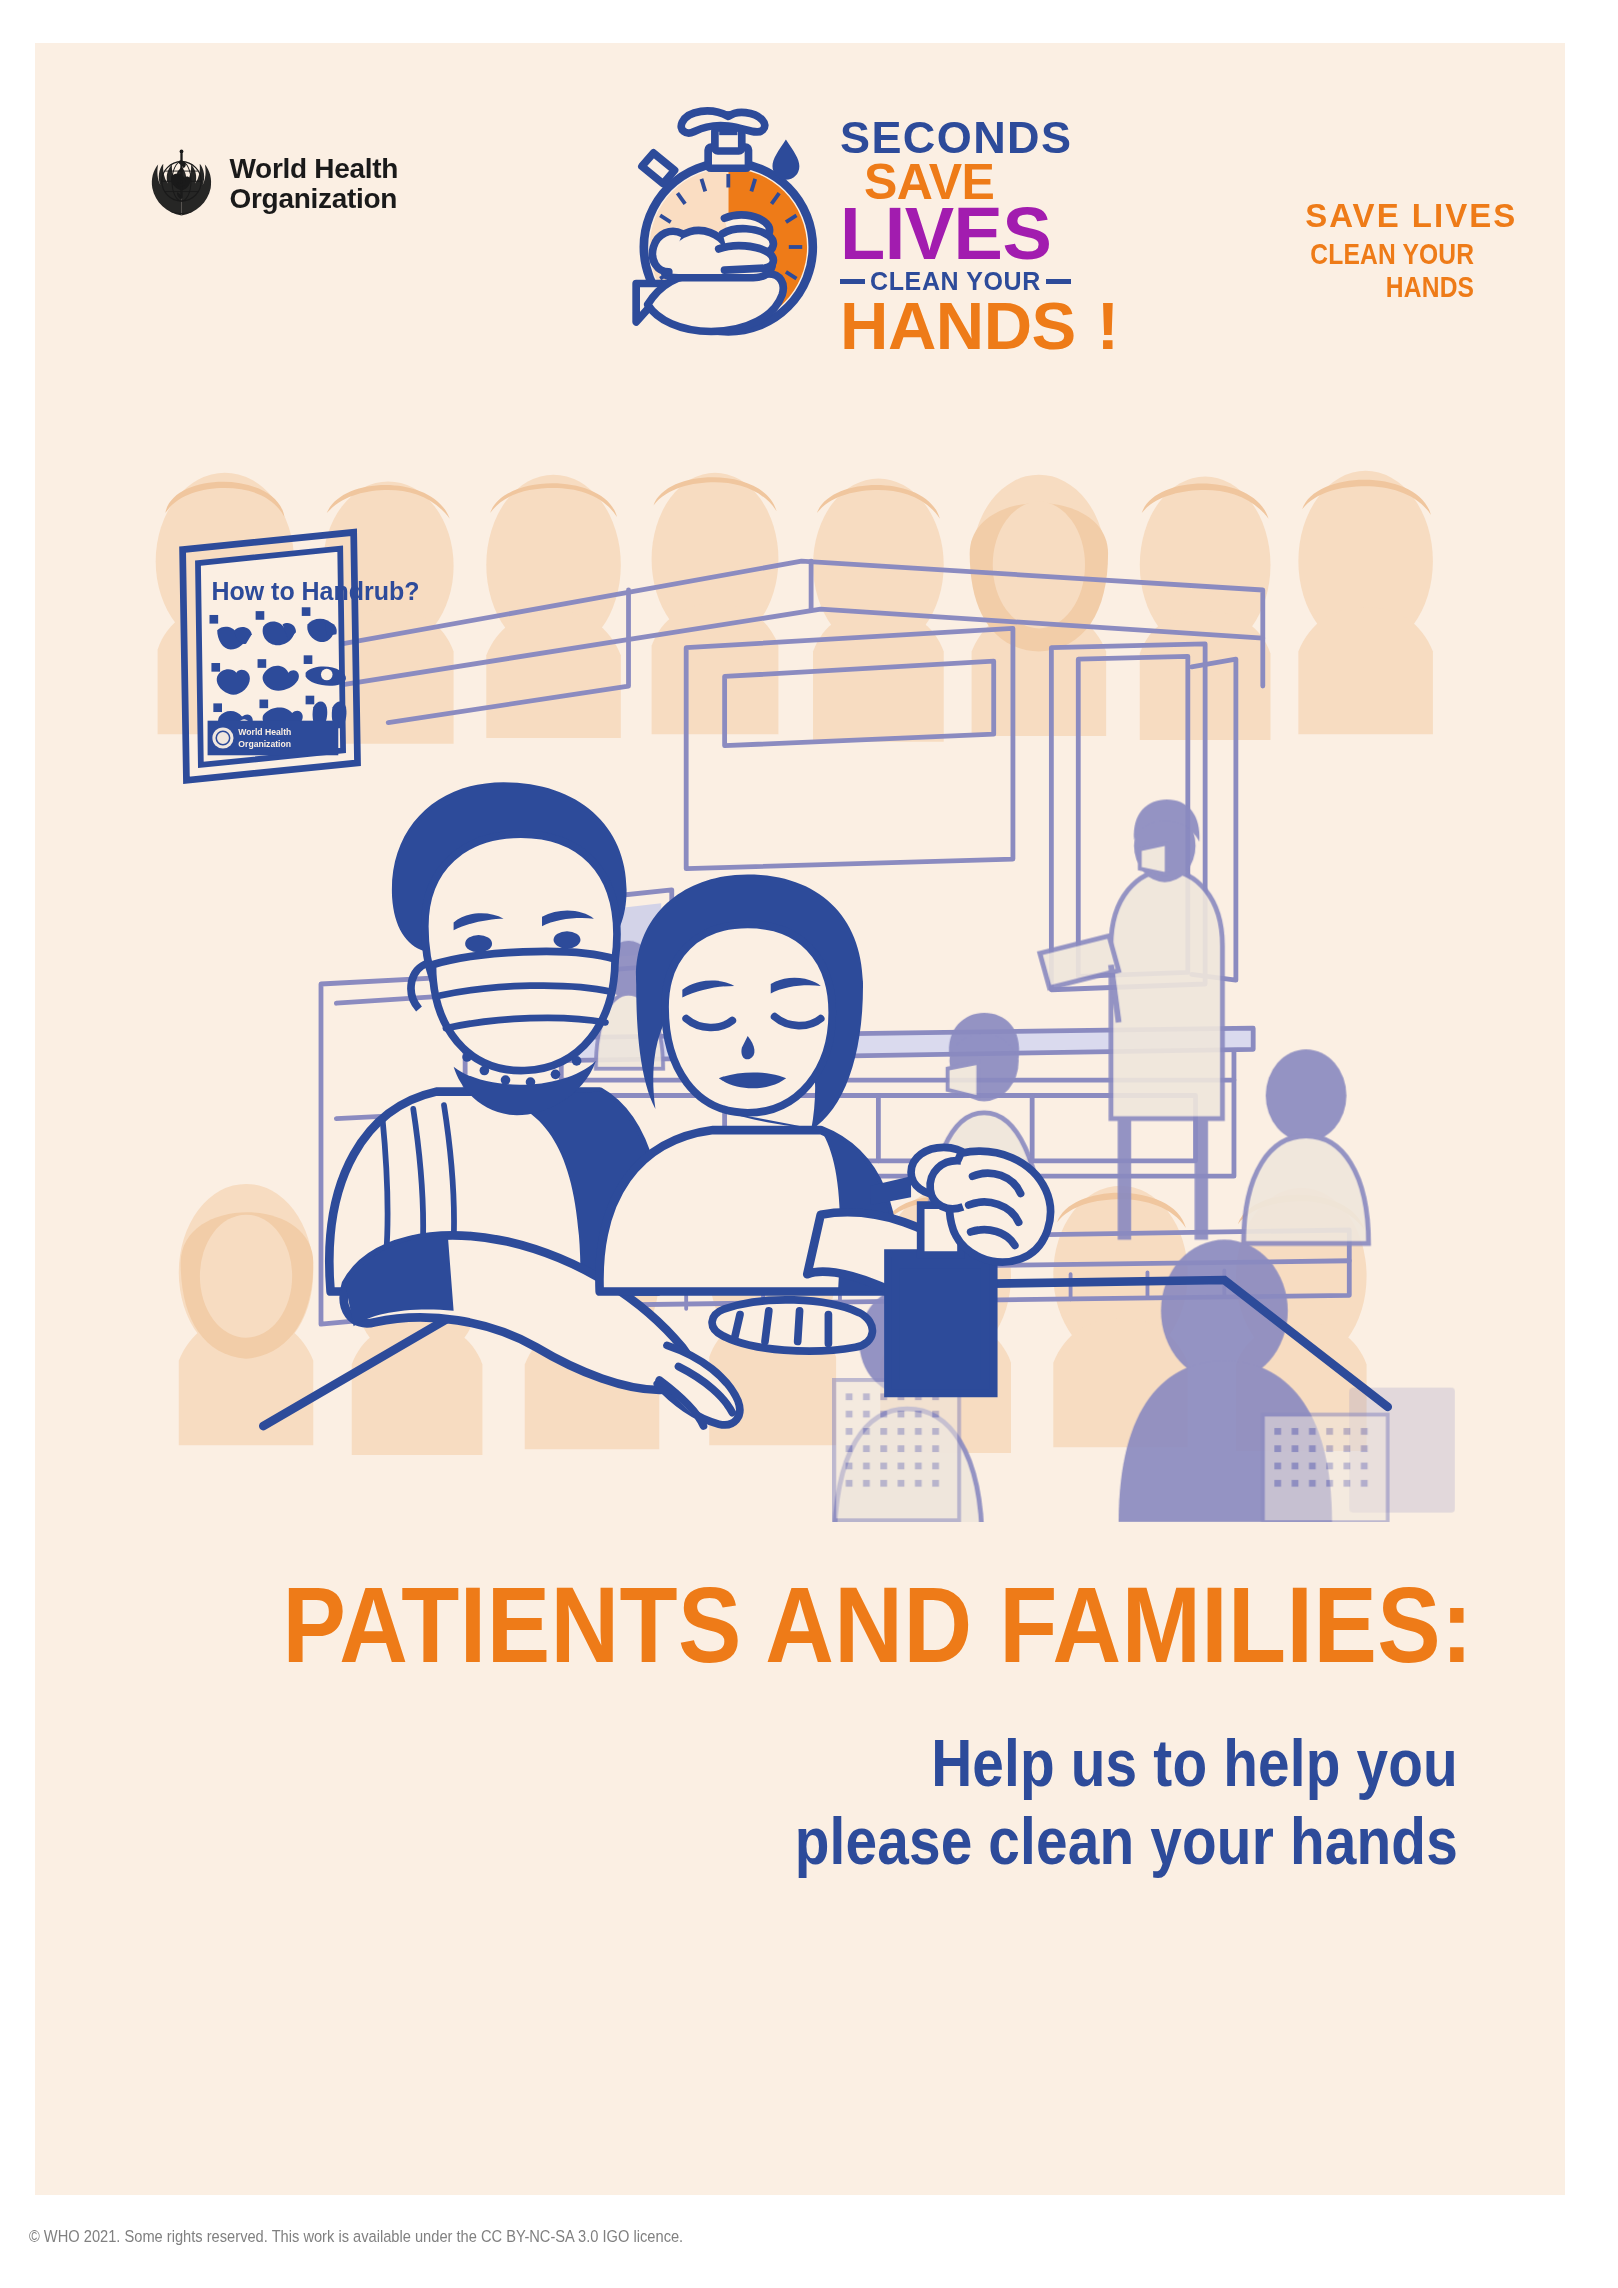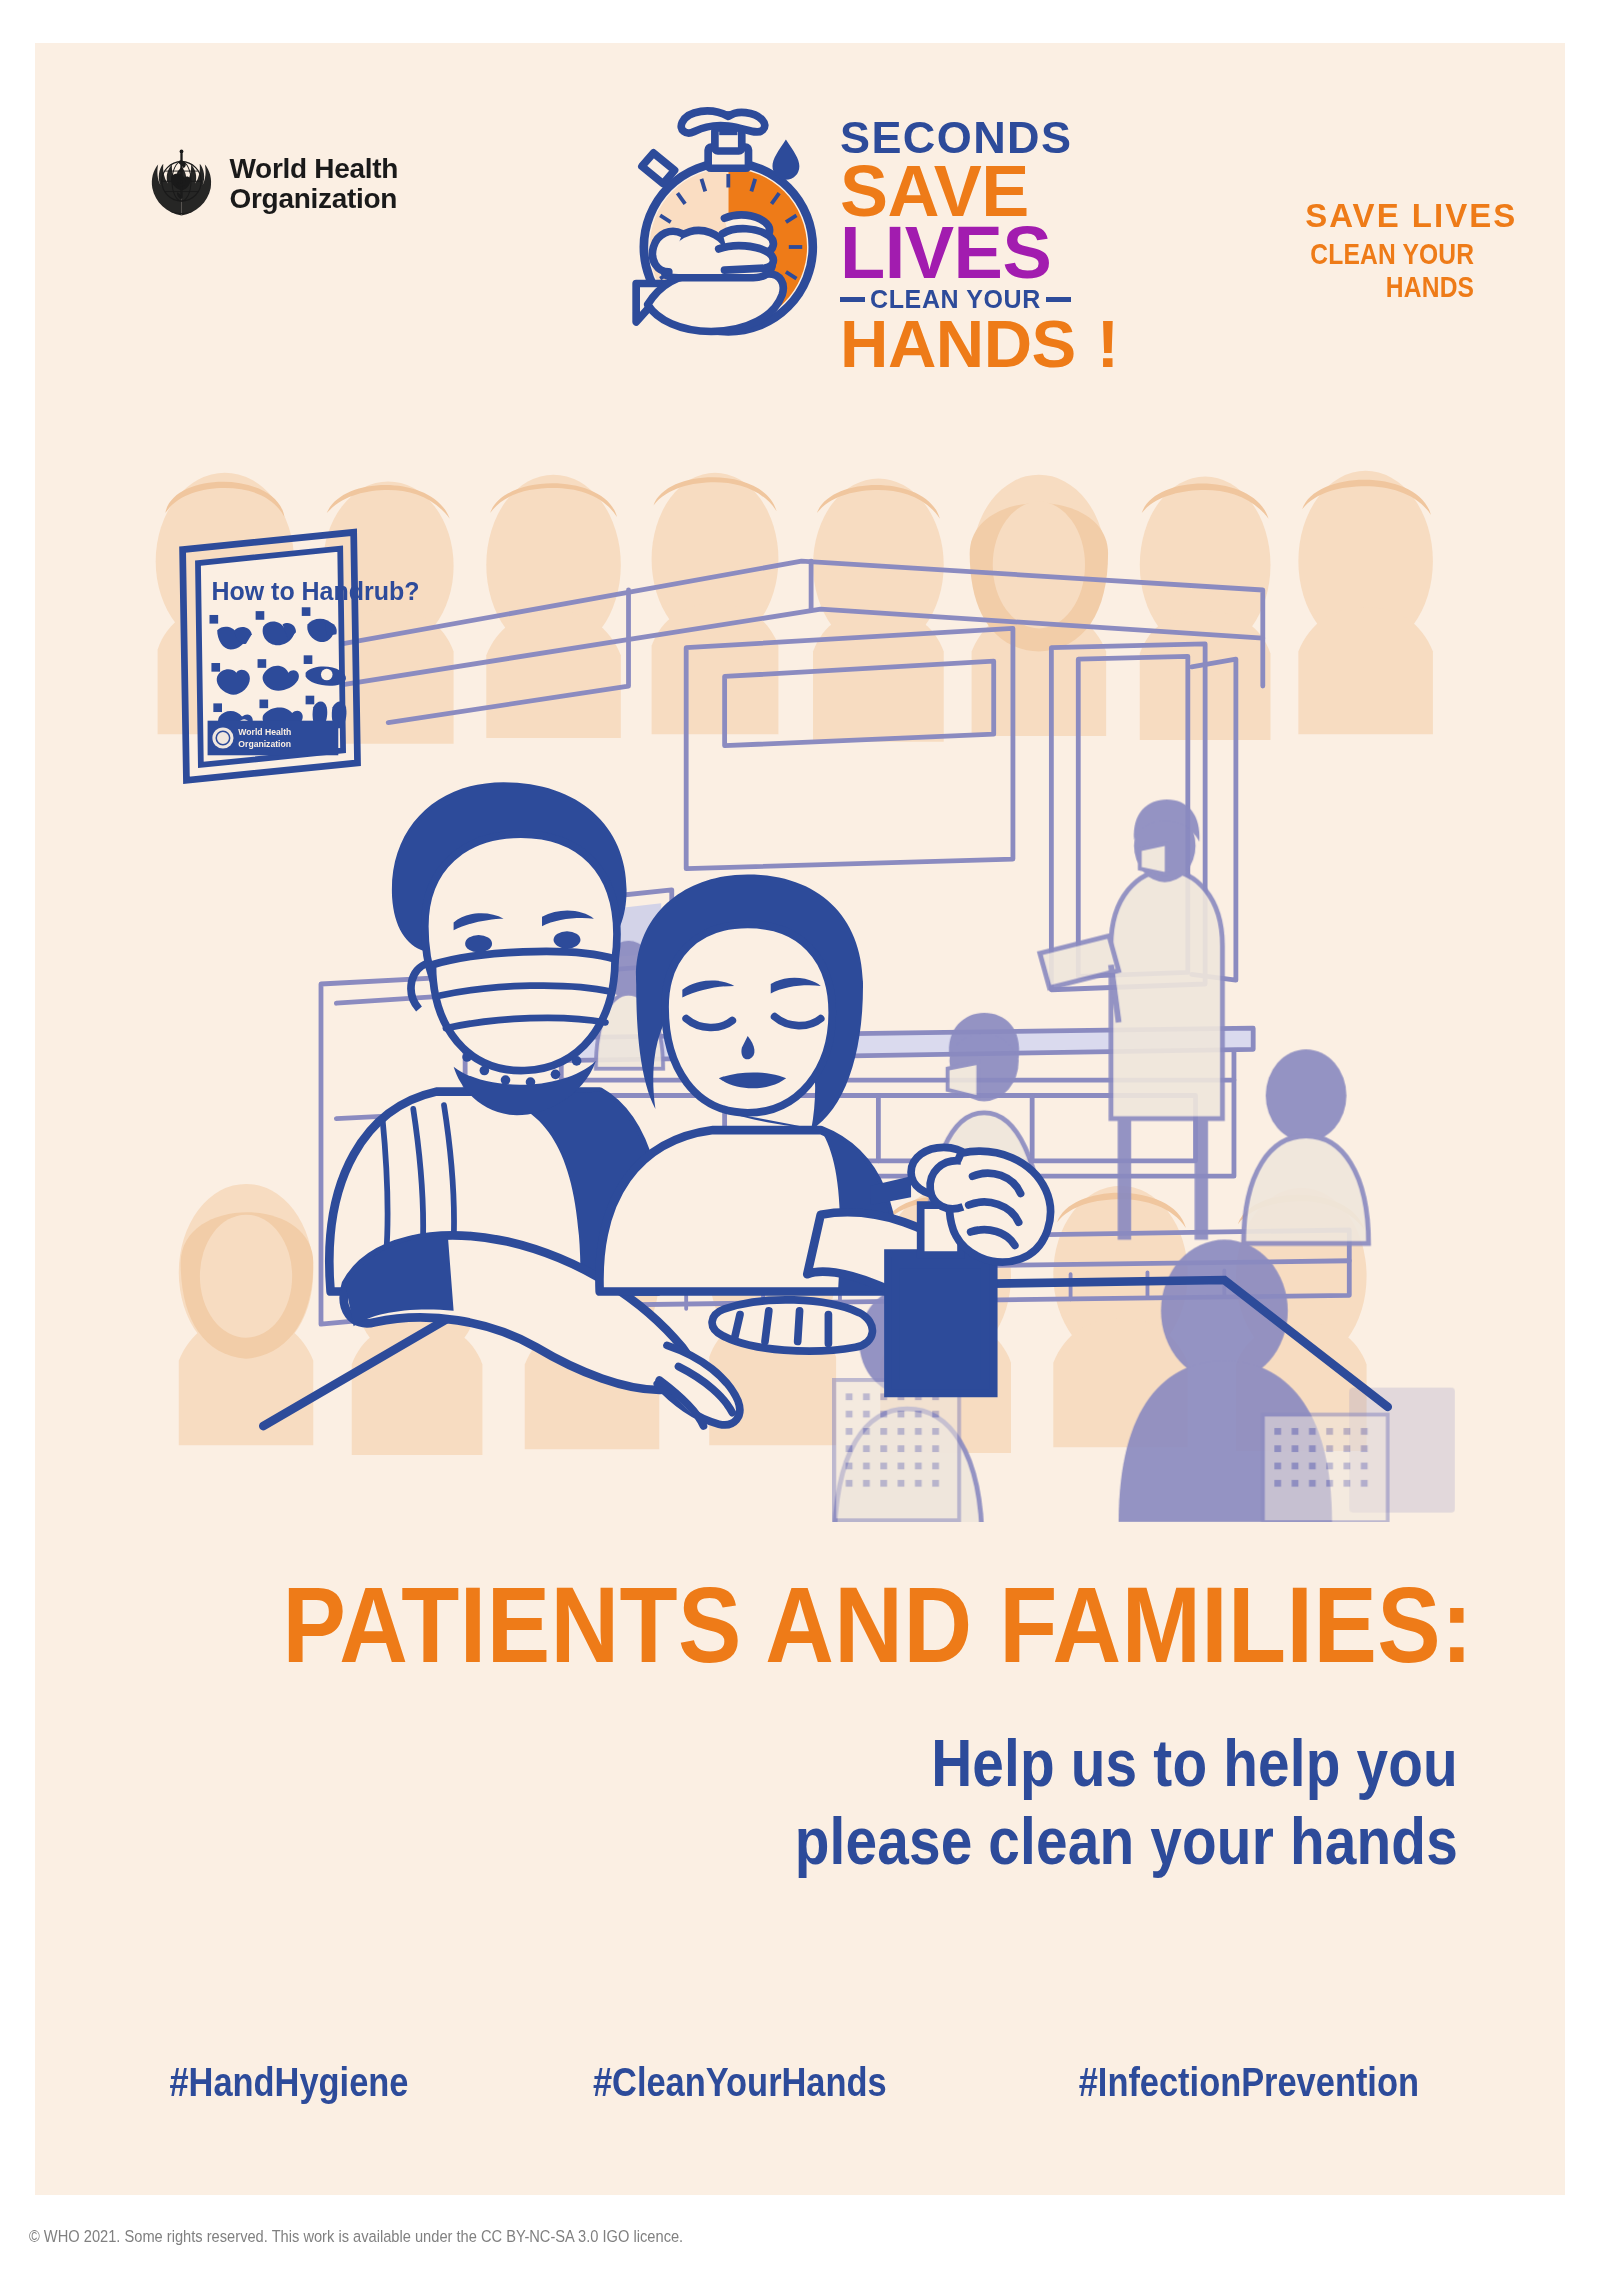--- a/index.html
+++ b/index.html
@@ -75,24 +75,25 @@
   }
   .cw-line { display: block; font-family: "Liberation Sans", sans-serif; font-weight: bold; }
   #cw-seconds {
     color: #2D4B9A;
     font-size: 45px;
     letter-spacing: 1.4px;
     line-height: 0.96;
   }
   #cw-save {
     color: #EE7B18;
-    font-size: 72px;
+    font-size: 50px;
     letter-spacing: -0.5px;
     line-height: 0.84;
     margin-top: 1.9px;
+    margin-left: 24px;
   }
   #cw-lives {
     color: #a21caf;
     font-size: 74px;
     letter-spacing: -0.5px;
     line-height: 0.84;
   }
   #cw-cleanyour-row {
     display: flex;
     align-items: center;
@@ -818,22 +819,17 @@
   </div>
 
   <div id="message">
     <span id="main-title">PATIENTS AND FAMILIES:</span>
     <div id="subtitle">
       <span class="subtitle-line">Help us to help you</span>
       <span class="subtitle-line">please clean your hands</span>
     </div>
   </div>
 
-  <div id="hashtags">
-    <span class="hashtag">#HandHygiene</span>
-    <span class="hashtag">#CleanYourHands</span>
-    <span class="hashtag">#InfectionPrevention</span>
-  </div>
 
 </div>
 
 <div id="copyright">© WHO 2021. Some rights reserved. This work is available under the CC BY-NC-SA 3.0 IGO licence.</div>
 
 
 </body></html>

